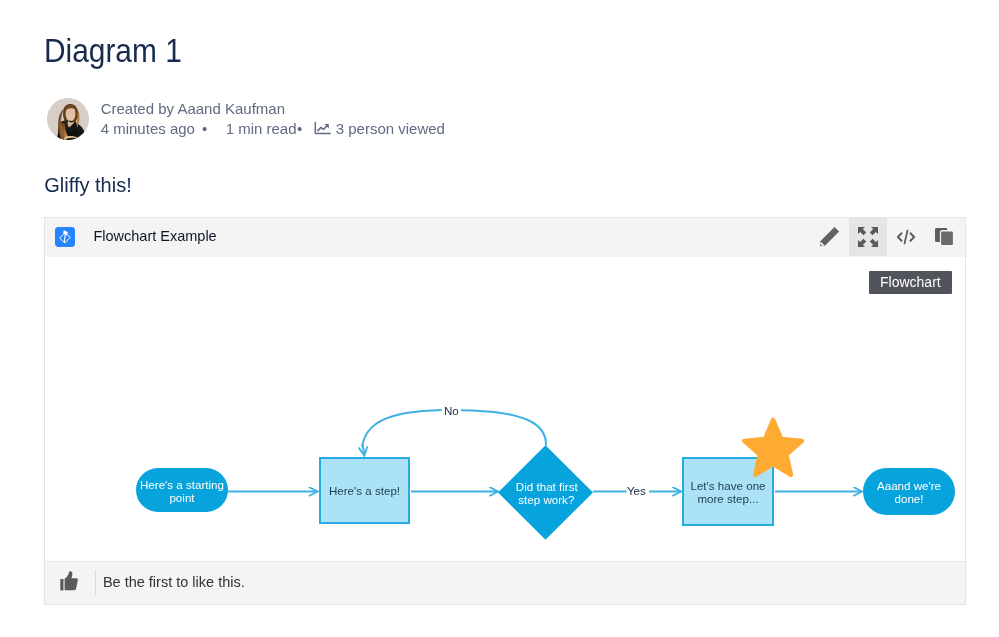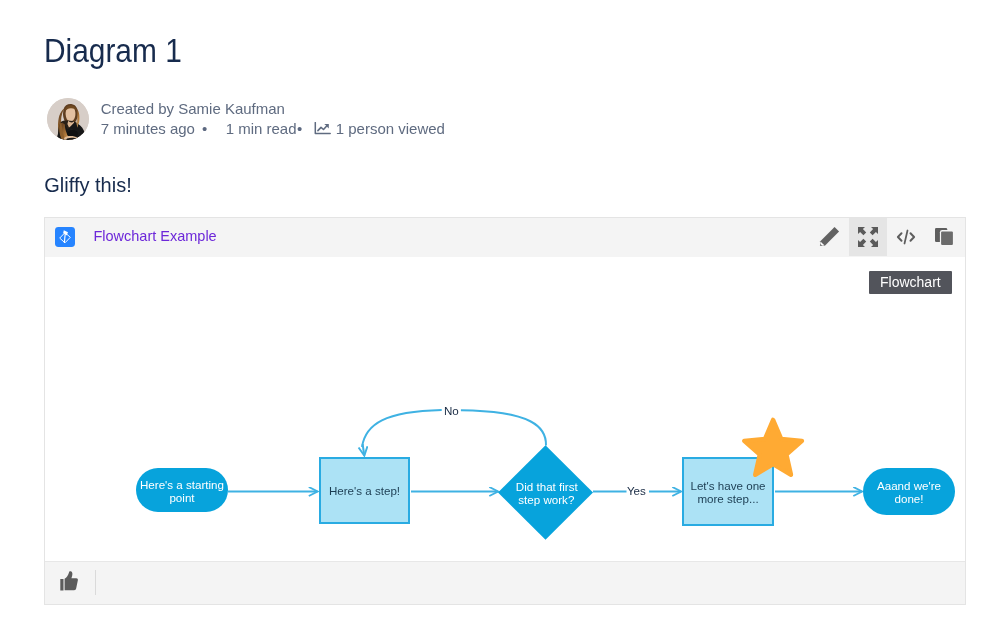--- a/index.html
+++ b/index.html
@@ -31,21 +31,21 @@
   .subhead{position:absolute;left:44.3px;top:172.3px;font-size:20px;line-height:26px;
       color:#172b4d;font-weight:400;}
 
   
   .macro{position:absolute;left:44.1px;top:216.7px;width:922.4px;height:388.2px;
       border:1px solid #e4e4e4;background:#fff;box-sizing:border-box;}
   .macro-head{position:absolute;left:0;top:0;width:100%;height:39.3px;
       background:#f4f4f4;box-sizing:border-box;}
   .gliffy-logo{position:absolute;left:9.7px;top:9.6px;width:20px;height:20px;}
   .macro-title{position:absolute;left:48.3px;top:9.4px;font-size:14.5px;line-height:19px;
-      color:#6d28d9;}
+      color:#0f172a;}
 
   .tools{position:absolute;right:2.7px;top:0;height:38px;display:flex;align-items:stretch;}
   .tool{width:38px;height:38px;display:flex;align-items:center;justify-content:center;
       cursor:pointer;}
   .tool.active{background:#e5e5e5;}
   .tooltip{position:absolute;left:868.8px;top:271px;width:83px;height:22.5px;
       background:#52545b;color:#fff;font-size:14px;line-height:22.5px;border-radius:1px;
       white-space:nowrap;text-align:center;}
 
   svg{ shape-rendering:geometricPrecision; }
@@ -104,34 +104,34 @@
           <path d="M12.6 25.2 C11.6 30.8 12.3 36.2 14.4 41 L18.6 42 C16 37 14.6 30.6 14.8 25 Z" fill="#8d5f2d"></path>
           <path d="M29.2 22.8 C31 24.8 31.4 27.4 30.5 29.8 C29.8 27.6 29.3 25.2 29.2 22.8 Z" fill="#bd8d4d"></path>
           <path d="M22.4 30.4 C25 30.2 26.8 31.2 27.2 33.9 C25 33.6 23.2 32.6 22.4 30.4 Z" fill="#1d1d1d"></path>
           <ellipse cx="25.5" cy="35.5" rx="5.5" ry="3.6" fill="#101010"></ellipse>
           <path d="M17.5 39.5 C21.5 37.4 27 37.6 30.5 39.8 L31 42 L16.5 42 Z" fill="#e0bc98"></path>
           <path d="M20 40.6 C23.5 39.2 27.5 39.4 30.4 41 L30.6 42 L19 42 Z" fill="#1a1a1a"></path>
         </g>
       </svg>
     </div>
     <div class="byline-text">
-      <div class="byline-l1">Created by Samie Kaufman</div>
+      <div class="byline-l1">Created by Aaand Kaufman</div>
       <div class="byline-l2">
-        <span class="m-7min">7 minutes ago</span>
+        <span class="m-7min">4 minutes ago</span>
         <span class="m-b1">•</span>
         <span class="m-1min">1 min read</span>
         <span class="m-b2">•</span>
         <span class="view-icon">
           <svg width="17" height="13" viewBox="0 0 17 13">
             <path d="M1.3 0.6 V11.6 H16.2" fill="none" stroke="#5f6b80" stroke-width="1.5" stroke-linecap="round" stroke-linejoin="round"></path>
             <path d="M3.9 8.6 L7.0 5.4 L9.5 7.5 L13.6 3.0" fill="none" stroke="#5f6b80" stroke-width="1.6" stroke-linecap="round" stroke-linejoin="round"></path>
             <path d="M10.2 2.0 H14.8 V6.4 L13.0 4.8 L11.8 3.3 Z" fill="#5f6b80"></path>
           </svg>
         </span>
-        <span class="m-views">1 person viewed</span>
+        <span class="m-views">3 person viewed</span>
       </div>
     </div>
   </div>
 
   <div class="subhead">Gliffy this!</div>
 
   <div class="macro">
     <div class="macro-head">
       <span class="gliffy-logo">
         <svg width="20" height="20" viewBox="0 0 20 20">
@@ -218,17 +218,18 @@
       </svg>
     </div>
     <div class="macro-foot">
       <span class="like-icon">
         <svg width="20" height="20" viewBox="0 0 20 20">
           <path d="M1.3 8.0 H4.5 V19.5 H1.3 Z" fill="#5b5b5b"></path>
           <path d="M5.6 7.8 C7.6 6.5 9.3 4.2 9.9 1.7 C10.2 0.5 10.7 0.1 11.6 0.3 C12.7 0.5 13.4 1.5 13.4 3.0 C13.4 4.3 13.0 5.8 12.4 7.2 L17.3 7.2 C18.4 7.2 19.1 8.0 18.9 9.1 L17.2 17.3 C17.0 18.5 16.3 19.2 15.1 19.2 L5.6 19.2 Z" fill="#5b5b5b"></path>
         </svg>
       </span>
       <span class="foot-div"></span>
+      <span class="foot-text">Be the first to like this.</span>
     </div>
   </div>
 
   <div class="tooltip"><span class="tip-label">Flowchart</span></div>
 </div>
 
 </body></html>

